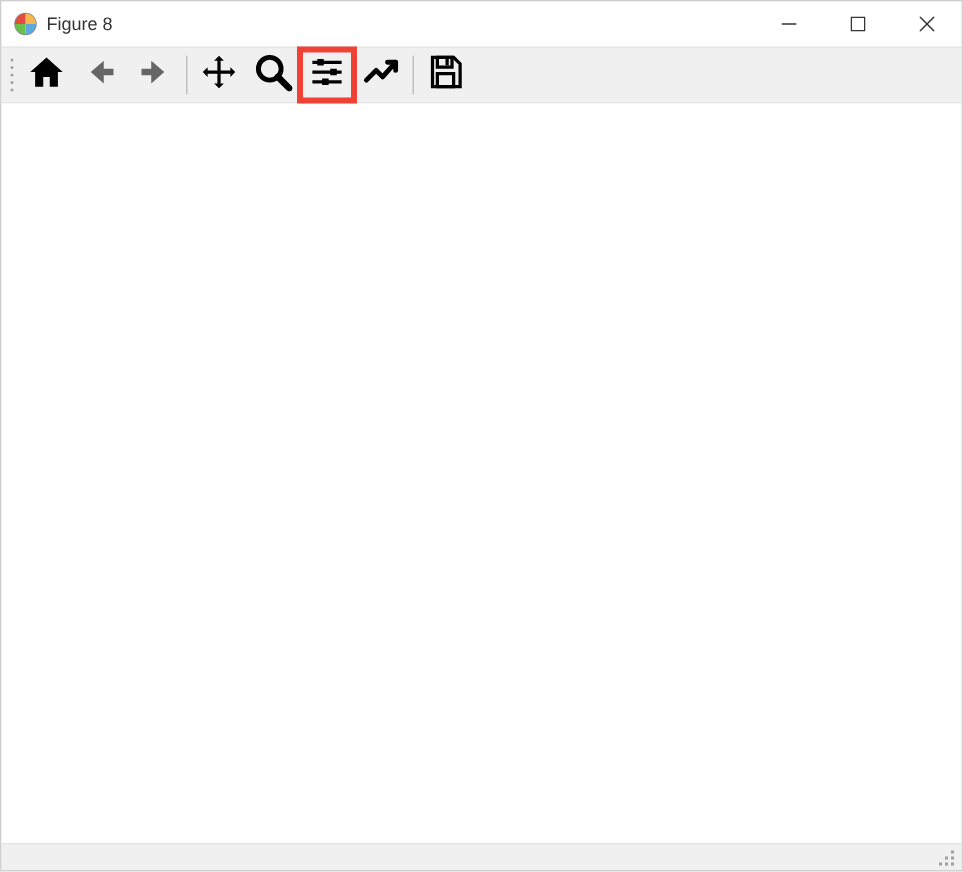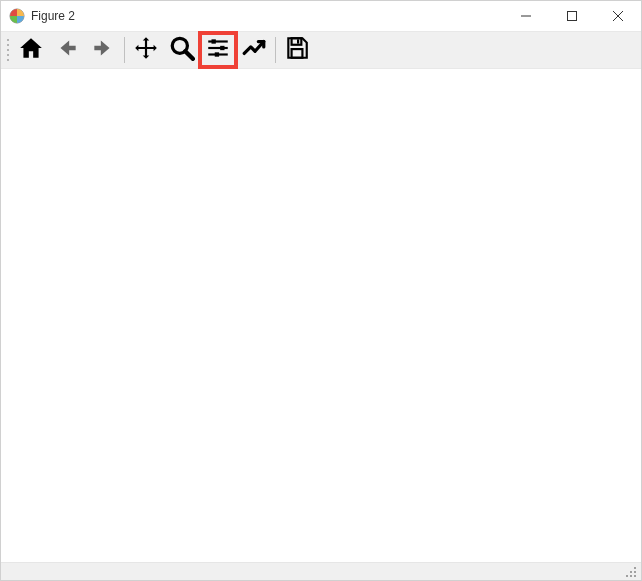--- a/index.html
+++ b/index.html
@@ -115,21 +115,21 @@
 <div class="titlebar">
   <div class="titlebar-icon">
     <svg viewBox="0 0 16 16">
       <circle cx="8" cy="8" r="7" fill="none" stroke="#888" stroke-width="1"></circle>
       <path d="M8 1 A7 7 0 0 1 15 8 L8 8 Z" fill="#f8b84e"></path>
       <path d="M15 8 A7 7 0 0 1 8 15 L8 8 Z" fill="#5da9dd"></path>
       <path d="M8 15 A7 7 0 0 1 1 8 L8 8 Z" fill="#6abf4b"></path>
       <path d="M1 8 A7 7 0 0 1 8 1 L8 8 Z" fill="#e24d42"></path>
     </svg>
   </div>
-  <div class="titlebar-title">Figure 2</div>
+  <div class="titlebar-title">Figure 8</div>
   <div class="titlebar-spacer"></div>
   <div class="win-btn">
     <svg width="10" height="10" viewBox="0 0 10 10">
         <line x1="0" y1="5" x2="10" y2="5" stroke="currentColor" stroke-width="1"></line>
       </svg>
   </div>
   <div class="win-btn">
     <svg width="10" height="10" viewBox="0 0 10 10">
         <rect x="0.5" y="0.5" width="9" height="9" fill="none" stroke="currentColor" stroke-width="1"></rect>
       </svg>

